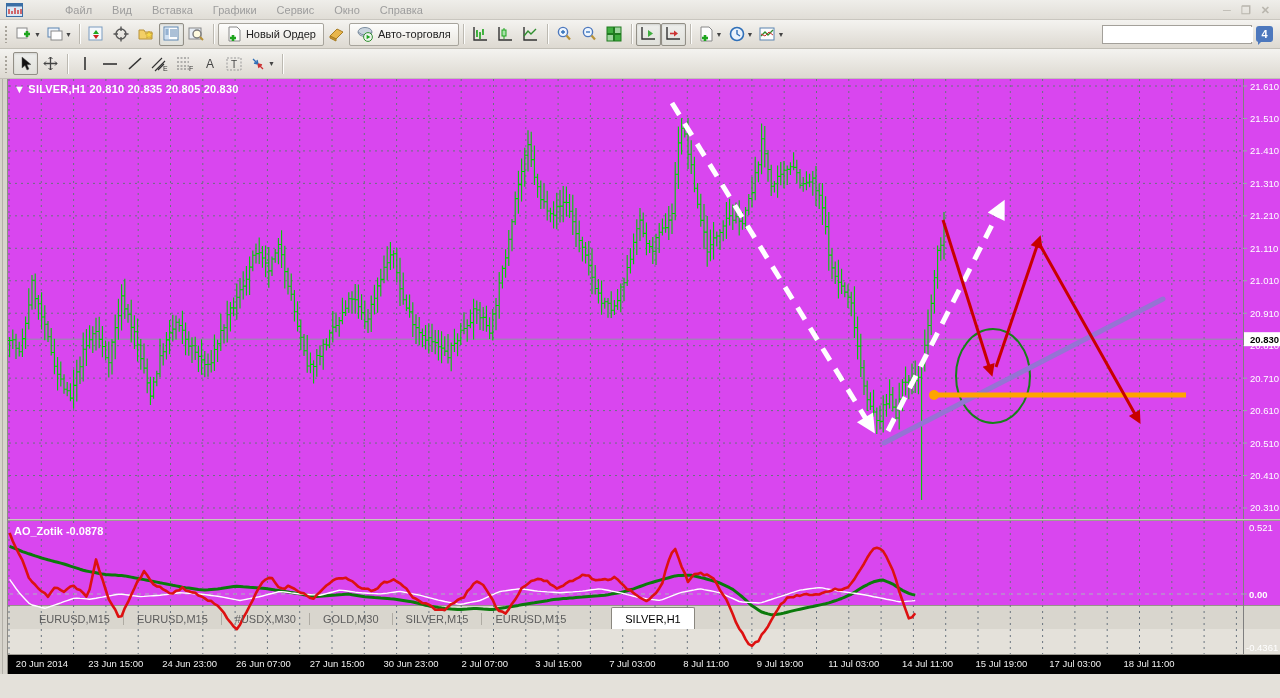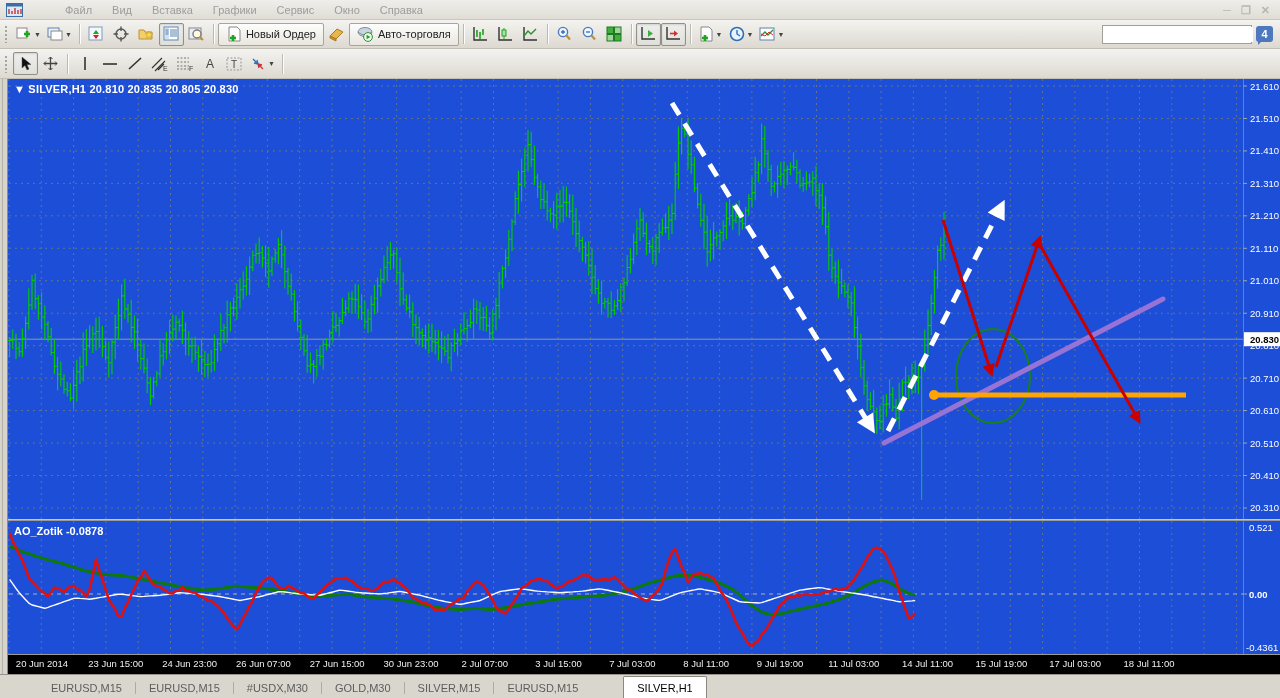--- a/index.html
+++ b/index.html
@@ -23,32 +23,32 @@
   .tbtn .caret{font-size:7px;color:#444;margin-left:1px;}
   .raised{height:23px;display:flex;align-items:center;gap:4px;border:1px solid #a7a49c;border-radius:2px;background:linear-gradient(#fdfdfc,#e9e6df);padding:0 7px;font-size:11px;color:#222;}
   .tfbtn{height:20px;min-width:26px;display:flex;align-items:center;justify-content:center;font-size:10px;font-weight:bold;color:#4d4d4d;border:1px solid transparent;border-radius:2px;}
   .tfbtn.pressed{border:1px solid #928f86;background:linear-gradient(#f0f1ef,#e2e2dc);box-shadow:inset 0 1px 2px rgba(0,0,0,.12);}
   .searchwrap{margin-left:auto;display:flex;align-items:center;gap:4px;padding-right:4px;}
   .searchbox{width:150px;height:19px;background:#fff;border:1px solid #a3a09a;display:flex;align-items:center;}
   .searchbox input{flex:1;border:0;outline:0;height:15px;font-size:11px;padding:0 4px;font-family:"Liberation Sans",sans-serif;}
   .badge{width:17px;height:16px;background:#4d78bd;border-radius:3px;color:#fff;font-size:11px;font-weight:bold;display:flex;align-items:center;justify-content:center;position:relative;}
   .badge:after{content:"";position:absolute;left:2px;bottom:-3px;border:3px solid transparent;border-top-color:#4d78bd;border-left-color:#4d78bd;}
   
-  .workspace{position:relative;height:595px;background:#1d4ed8;}
+  .workspace{position:relative;height:526px;background:#d946ef;}
   .leftstrip{position:absolute;left:0;top:0;width:8px;height:595px;background:#d7d4cc;border-right:1px solid #8f8c85;z-index:5;}
   .leftstrip:before{content:"";position:absolute;left:2px;top:0;width:1px;height:100%;background:#b3b0a8;}
   .chart-title{position:absolute;left:14px;top:4px;color:#fff;font-size:11px;font-weight:bold;z-index:4;letter-spacing:.2px;}
   .ind-title{position:absolute;left:14px;top:446px;color:#fff;font-size:11px;font-weight:bold;z-index:4;}
   .divider{position:absolute;left:0;top:440px;width:100%;height:2px;background:#9e9b93;border-top:1px solid #c9c6bf;z-index:3;}
   .divider2{position:absolute;left:0;top:575px;width:100%;height:1px;background:#9e9b93;z-index:3;}
   .timeaxis{position:absolute;left:0;top:576px;width:100%;height:19px;background:#000;z-index:2;}
   .tlabel{position:absolute;top:3px;width:76px;color:#eee;font-size:9.5px;text-align:center;white-space:nowrap;}
   svg text{font-family:"Liberation Sans",sans-serif;}
   
-  .tabbar{height:24px;background:#d9d6ce;border-top:1px solid #96938b;display:flex;align-items:flex-end;padding-left:38px;}
+  .tabbar{height:24px;background:#d9d6ce;border-top:1px solid #96938b;display:flex;align-items:flex-end;padding-left:26px;}
   .tab{height:20px;display:flex;align-items:center;padding:0 13px;font-size:11px;color:#5c5c5c;position:relative;}
   .tabdiv{width:1px;height:12px;background:#aeaba3;margin-bottom:4px;}
   .tab.active{background:#fff;border:1px solid #8a877f;border-bottom:none;height:22px;color:#000;border-radius:2px 2px 0 0;z-index:2;margin-left:32px;}
 </style>
 </head>
 <body>
 
 <div class="app">
 
   <div class="titlebar">

